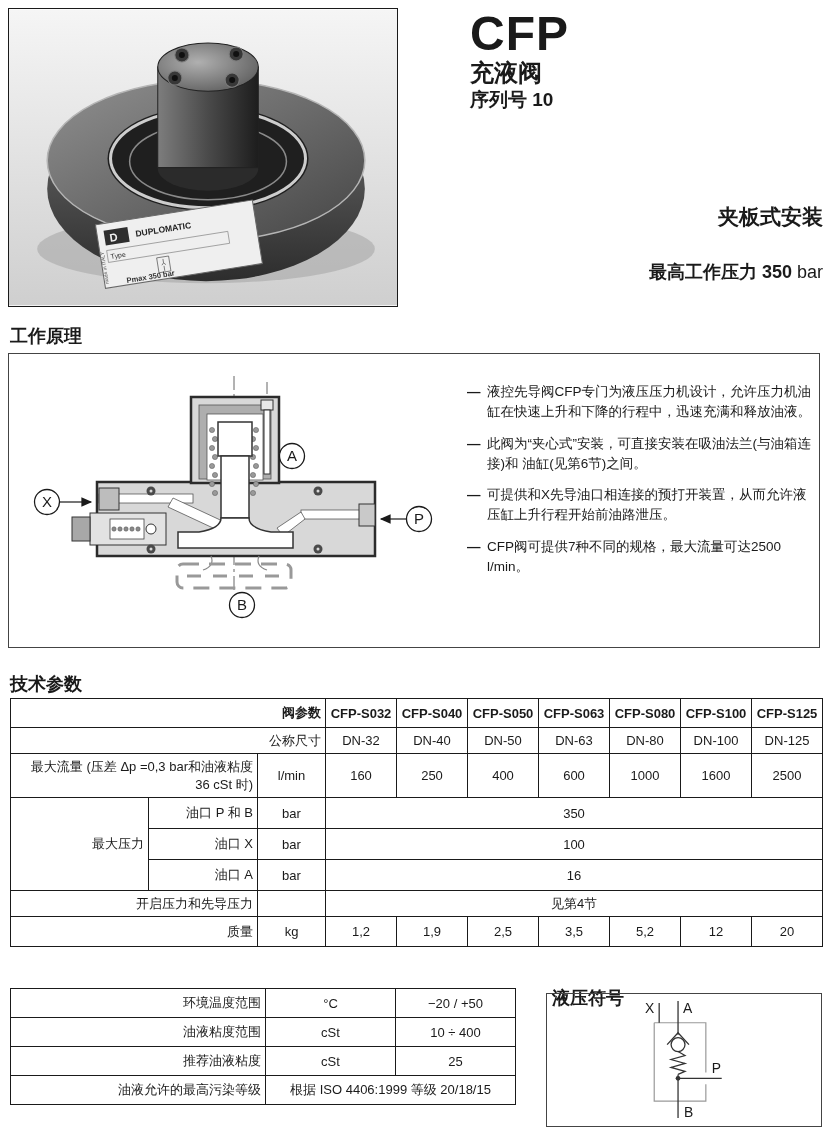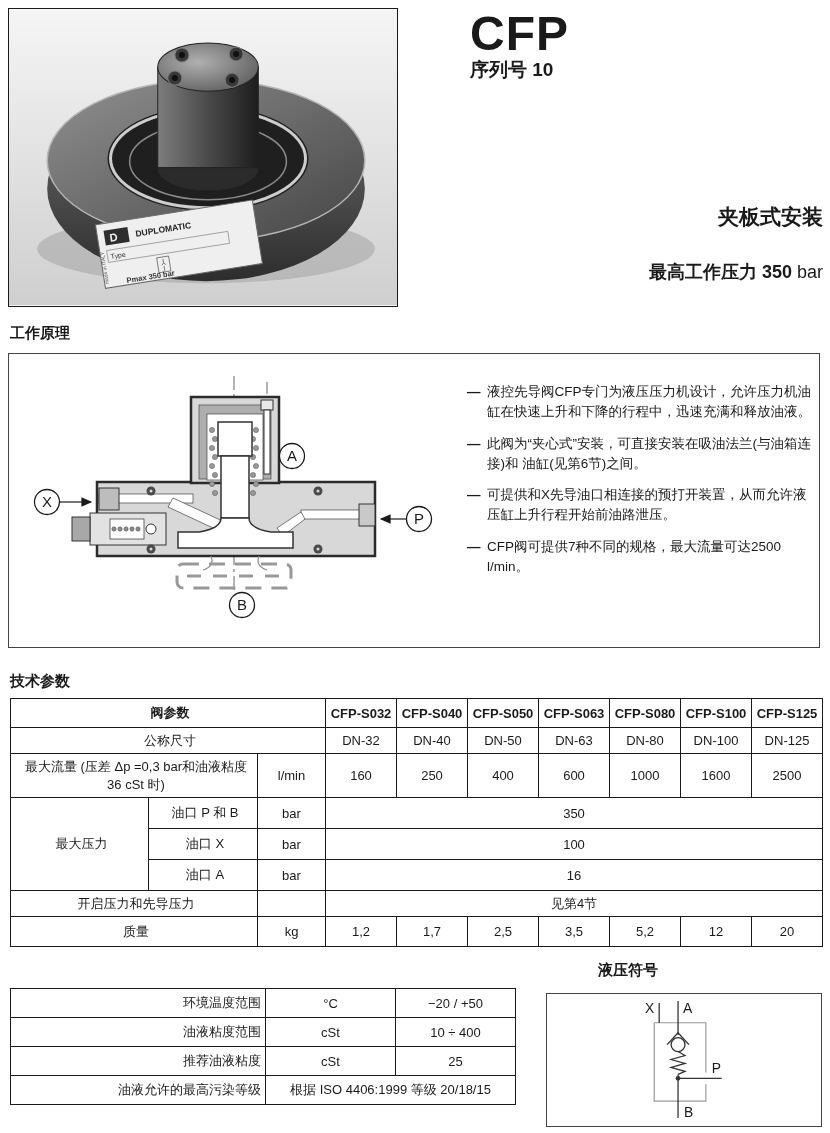--- a/index.html
+++ b/index.html
@@ -12,34 +12,34 @@
   .hdr{position:absolute;left:470px;top:10px;width:352px;}
   .hdr .product{font-size:48px;font-weight:bold;letter-spacing:1px;line-height:48px;}
   .hdr .subtitle{font-size:24px;font-weight:bold;line-height:30px;}
   .hdr .series{font-size:19px;font-weight:bold;line-height:24px;}
   
   .intro{position:absolute;left:433px;top:203px;width:390px;text-align:right;}
   .intro .mount{font-size:21px;font-weight:bold;margin-bottom:26px;}
   .intro .line{font-size:18px;font-weight:bold;line-height:30px;}
   .intro .reg{font-weight:normal;}
   
-  .sec-h{position:absolute;font-size:15px;font-weight:bold;}
+  .sec-h{position:absolute;font-size:18px;font-weight:bold;}
   
   .principle-box{position:absolute;left:8px;top:353px;width:812px;height:295px;border:1px solid #444;box-sizing:border-box;}
   .principle-box svg.diagram{position:absolute;left:6px;top:4px;}
   .bullets{position:absolute;left:458px;top:28px;width:345px;}
   .bullet{display:flex;font-size:13.5px;line-height:1.5;margin-bottom:11px;}
   .bullet .dash{flex:0 0 20px;font-weight:bold;}
   
   table{border-collapse:collapse;table-layout:fixed;}
   td,th{border:1px solid #1a1a1a;font-size:13px;font-weight:normal;text-align:center;
         padding:2px 4px;box-sizing:border-box;vertical-align:middle;}
   .tech{position:absolute;left:10px;top:698px;width:812px;}
   .tech th{font-weight:bold;}
-  .tech .lbl{text-align:center;padding-left:8px;}
+  .tech .lbl{text-align:right;padding-left:8px;}
   .cond{position:absolute;left:10px;top:988px;width:505px;}
   .cond .lbl{text-align:right;}
   
   .symbol-box{position:absolute;left:546px;top:993px;width:276px;height:134px;border:1.5px solid #444;box-sizing:border-box;}
   .symbol-box svg{display:block;width:100%;height:100%;}
   .svg-label{font-family:"Liberation Sans","DejaVu Sans",sans-serif;}
 </style>
 </head>
 <body>
 
@@ -100,20 +100,21 @@
         <rect x="55" y="42" width="12" height="15" fill="none" stroke="#555" stroke-width="0.7"></rect>
         <path d="M61,44 v4 m-2,2 l2,-2 l2,2 m-2,1 v5" stroke="#555" stroke-width="0.7" fill="none"></path>
         <text x="22" y="62" font-size="7.5" font-weight="bold" fill="#333" class="svg-label">Pmax  350  bar</text>
         <text transform="translate(4,60) rotate(-90)" font-size="5" fill="#555" class="svg-label">made in ITALY</text>
       </g>
     </svg>
   </div>
 
   <div class="hdr">
     <div class="product">CFP</div>
+    <div class="subtitle">充液阀</div>
     <div class="series">序列号 10</div>
   </div>
 
   <div class="intro">
     <div class="mount">夹板式安装</div>
     <div class="line"><span>最高工作压力 </span><span>350</span><span class="reg"> bar</span></div>
   </div>
 
   <div class="sec-h" style="left:10px;top:324px;">工作原理</div>
   <div class="principle-box">
@@ -291,21 +292,21 @@
     </tr>
     <tr style="height:26px">
       <td colspan="2" class="lbl">开启压力和先导压力</td>
       <td></td>
       <td colspan="7">见第4节</td>
     </tr>
     <tr style="height:30px">
       <td colspan="2" class="lbl">质量</td>
       <td>kg</td>
       <td>1,2</td>
-      <td>1,7</td>
+      <td>1,9</td>
       <td>2,5</td>
       <td>3,5</td>
       <td>5,2</td>
       <td>12</td>
       <td>20</td>
     </tr>
   </tbody>
     </table>
 
   <table class="cond">
@@ -330,21 +331,21 @@
       <td>cSt</td>
       <td>25</td>
     </tr>
     <tr style="height:29px">
       <td class="lbl">油液允许的最高污染等级</td>
       <td colspan="2">根据 ISO 4406:1999 等级 20/18/15</td>
     </tr>
   </tbody>
     </table>
 
-  <div class="sec-h" style="left:552px;top:961px;margin-left:46px;">液压符号</div>
+  <div class="sec-h" style="left:552px;top:986px;">液压符号</div>
   <div class="symbol-box">
     <svg viewBox="0 0 276 131">
       <g stroke="#999" stroke-width="1.2" fill="none">
         <path d="M108,28 H160 V78 M160,90 V107 H108 V28"></path>
       </g>
       <g stroke="#333" stroke-width="1.3" fill="none">
         <line x1="113" y1="8" x2="113" y2="28"></line>
         <line x1="132" y1="6" x2="132" y2="40"></line>
         <path d="M121,50 L132,38 L143,50"></path>
         <circle cx="132" cy="50" r="7" fill="#fff"></circle>

